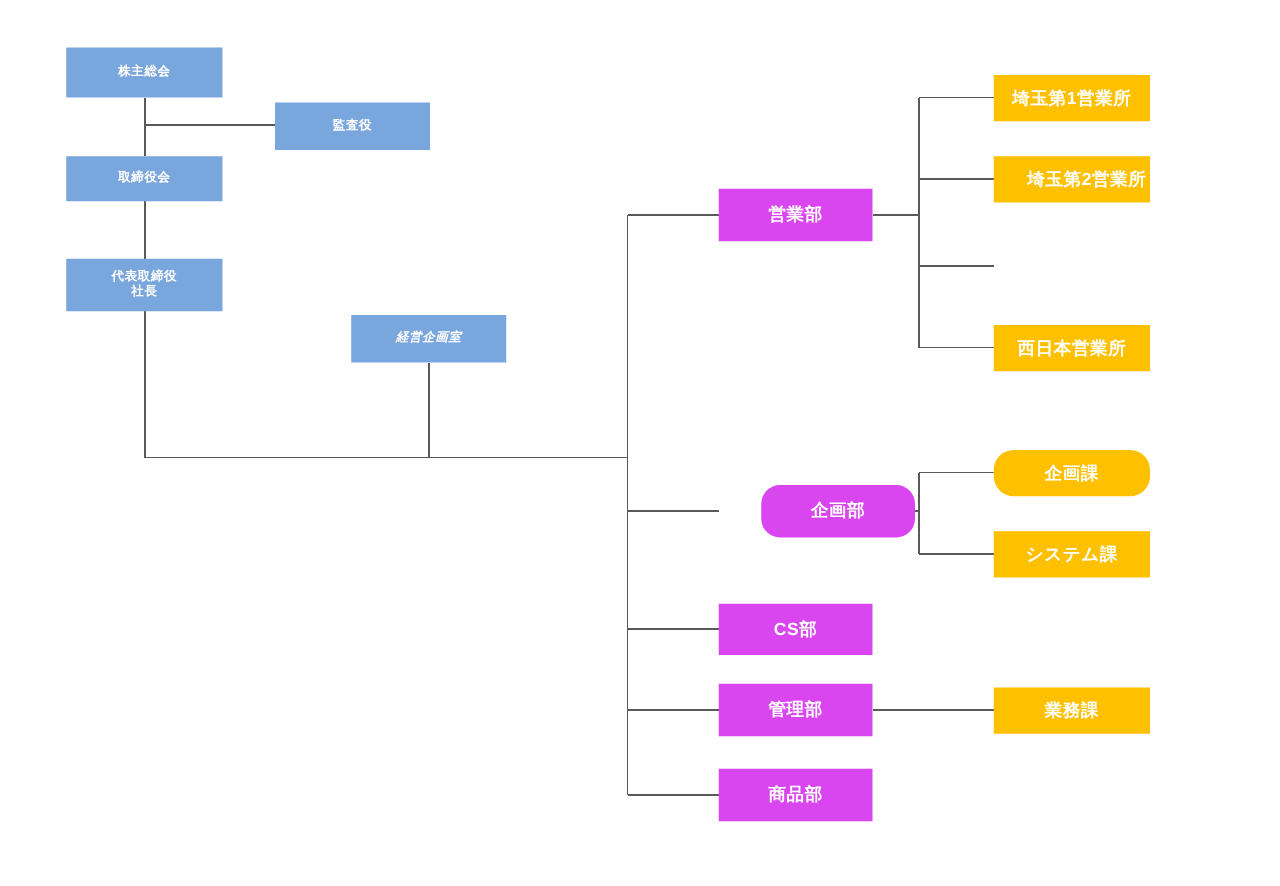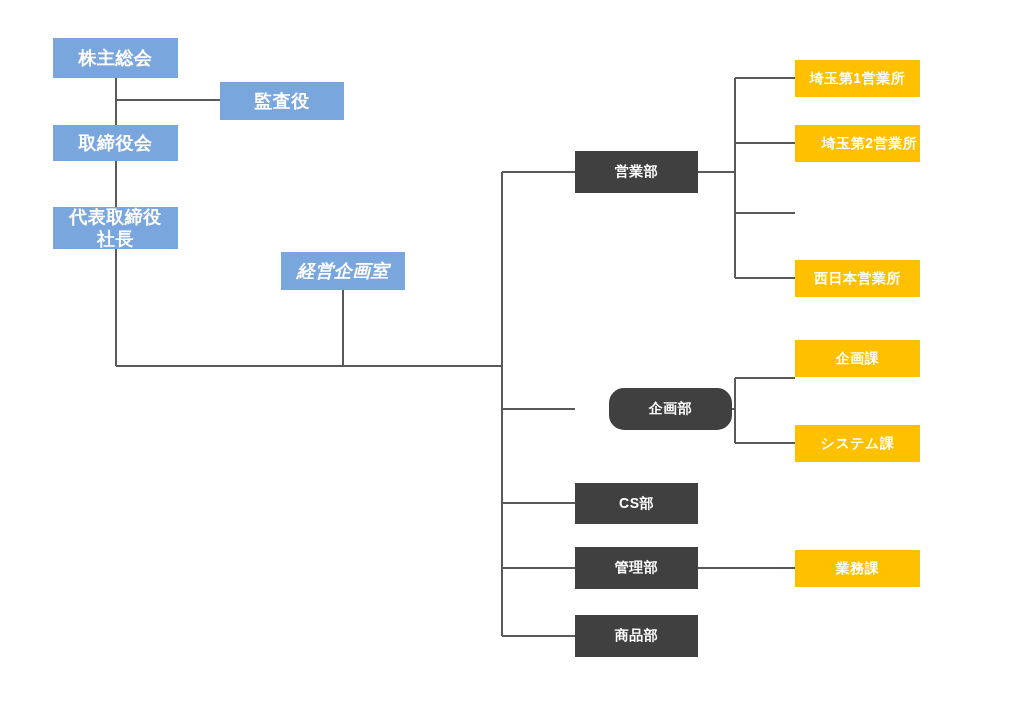--- a/index.html
+++ b/index.html
@@ -33,22 +33,22 @@
     align-items: center;
     justify-content: center;
     text-align: center;
     color: #ffffff;
     font-weight: bold;
     letter-spacing: 0.5px;
     line-height: 1.25;
     white-space: pre-line;
     z-index: 2;
   }
-  .node.blue   { background: #7aa6de; font-size: 18px; }
-  .node.green  { background: #404040; font-size: 14px; }
+  .node.blue   { background: #7aa6de; font-size: 10px; }
+  .node.green  { background: #d946ef; font-size: 14px; }
   .node.orange { background: #ffc000; font-size: 14px; }
 </style>
 </head>
 <body>
 
 <div id="chart-canvas">
 
   <svg id="connector-layer" viewBox="0 0 1024 709" xmlns="http://www.w3.org/2000/svg">
     <g stroke="#595959" stroke-width="1.4" fill="none" shape-rendering="crispEdges">
 
@@ -107,19 +107,19 @@
 
   <div class="node green" style="left:575px; top:547px; width:123px; height:42px;">管理部</div>
 
   <div class="node orange" style="left:795px; top:60px;  width:125px; height:37px;">埼玉第1営業所</div>
 
   <div class="node orange" style="left:795px; top:125px; width:125px; height:37px;padding-left:24px;">埼玉第2営業所</div>
 
 
   <div class="node orange" style="left:795px; top:260px; width:125px; height:37px;">西日本営業所</div>
 
-  <div class="node orange" style="left:795px; top:340px; width:125px; height:37px;">企画課</div>
+  <div class="node orange" style="left:795px; top:360px; width:125px; height:37px;border-radius:16px;">企画課</div>
 
   <div class="node orange" style="left:795px; top:425px; width:125px; height:37px;">システム課</div>
 
   <div class="node orange" style="left:795px; top:550px; width:125px; height:37px;">業務課</div>
 
 </div>
 
 </body></html>

